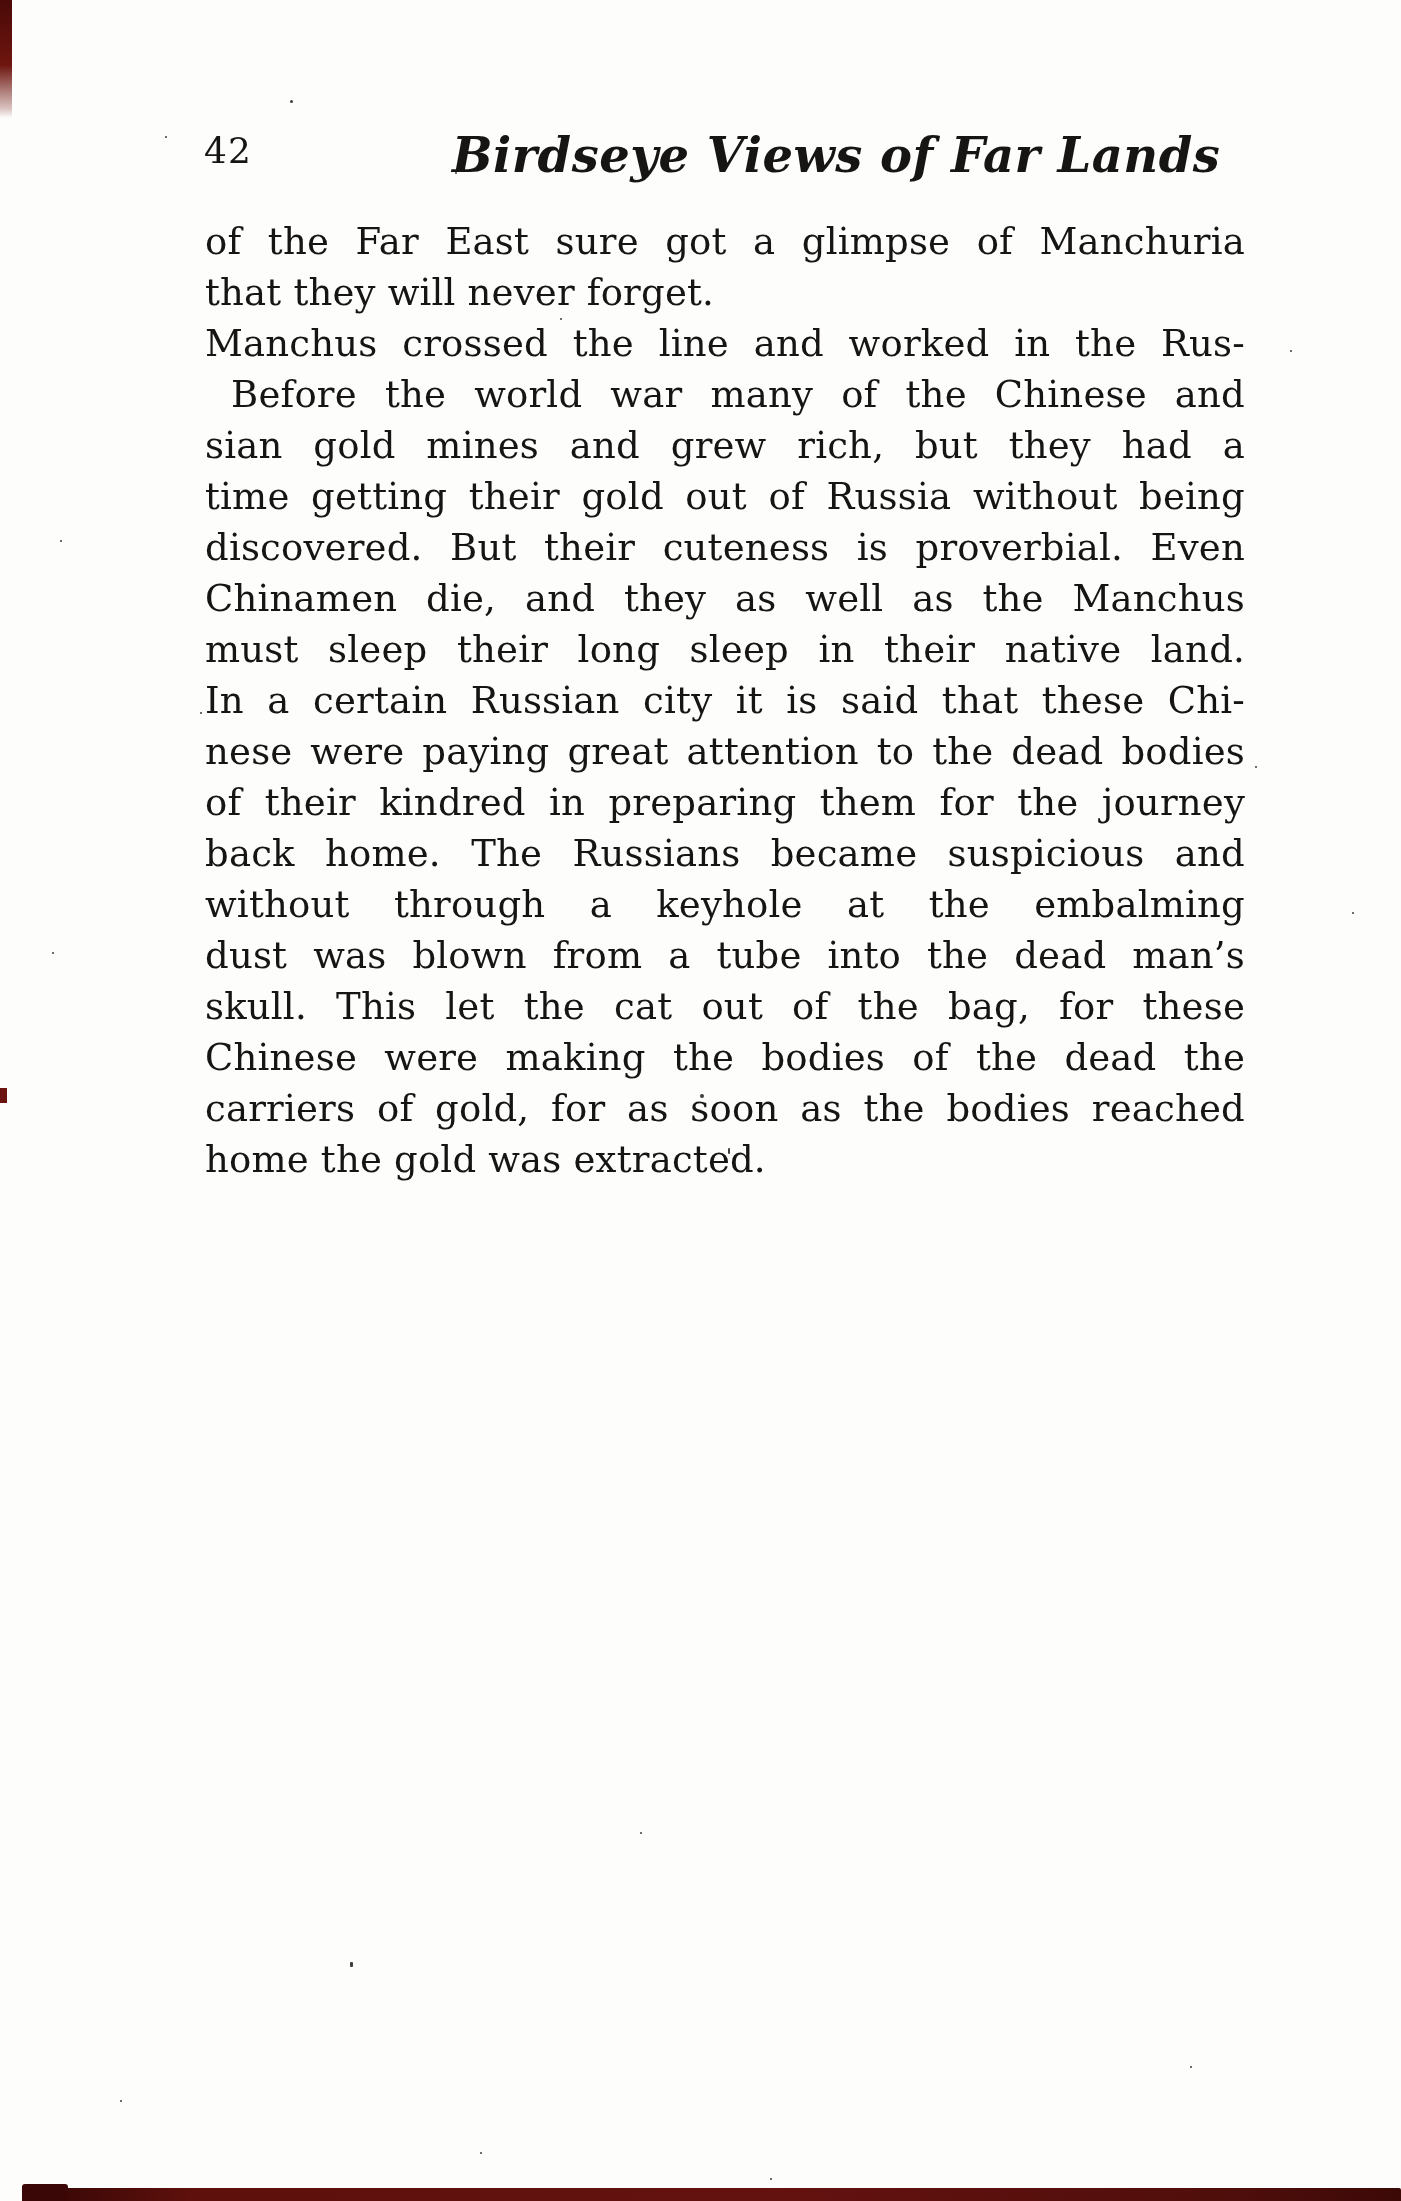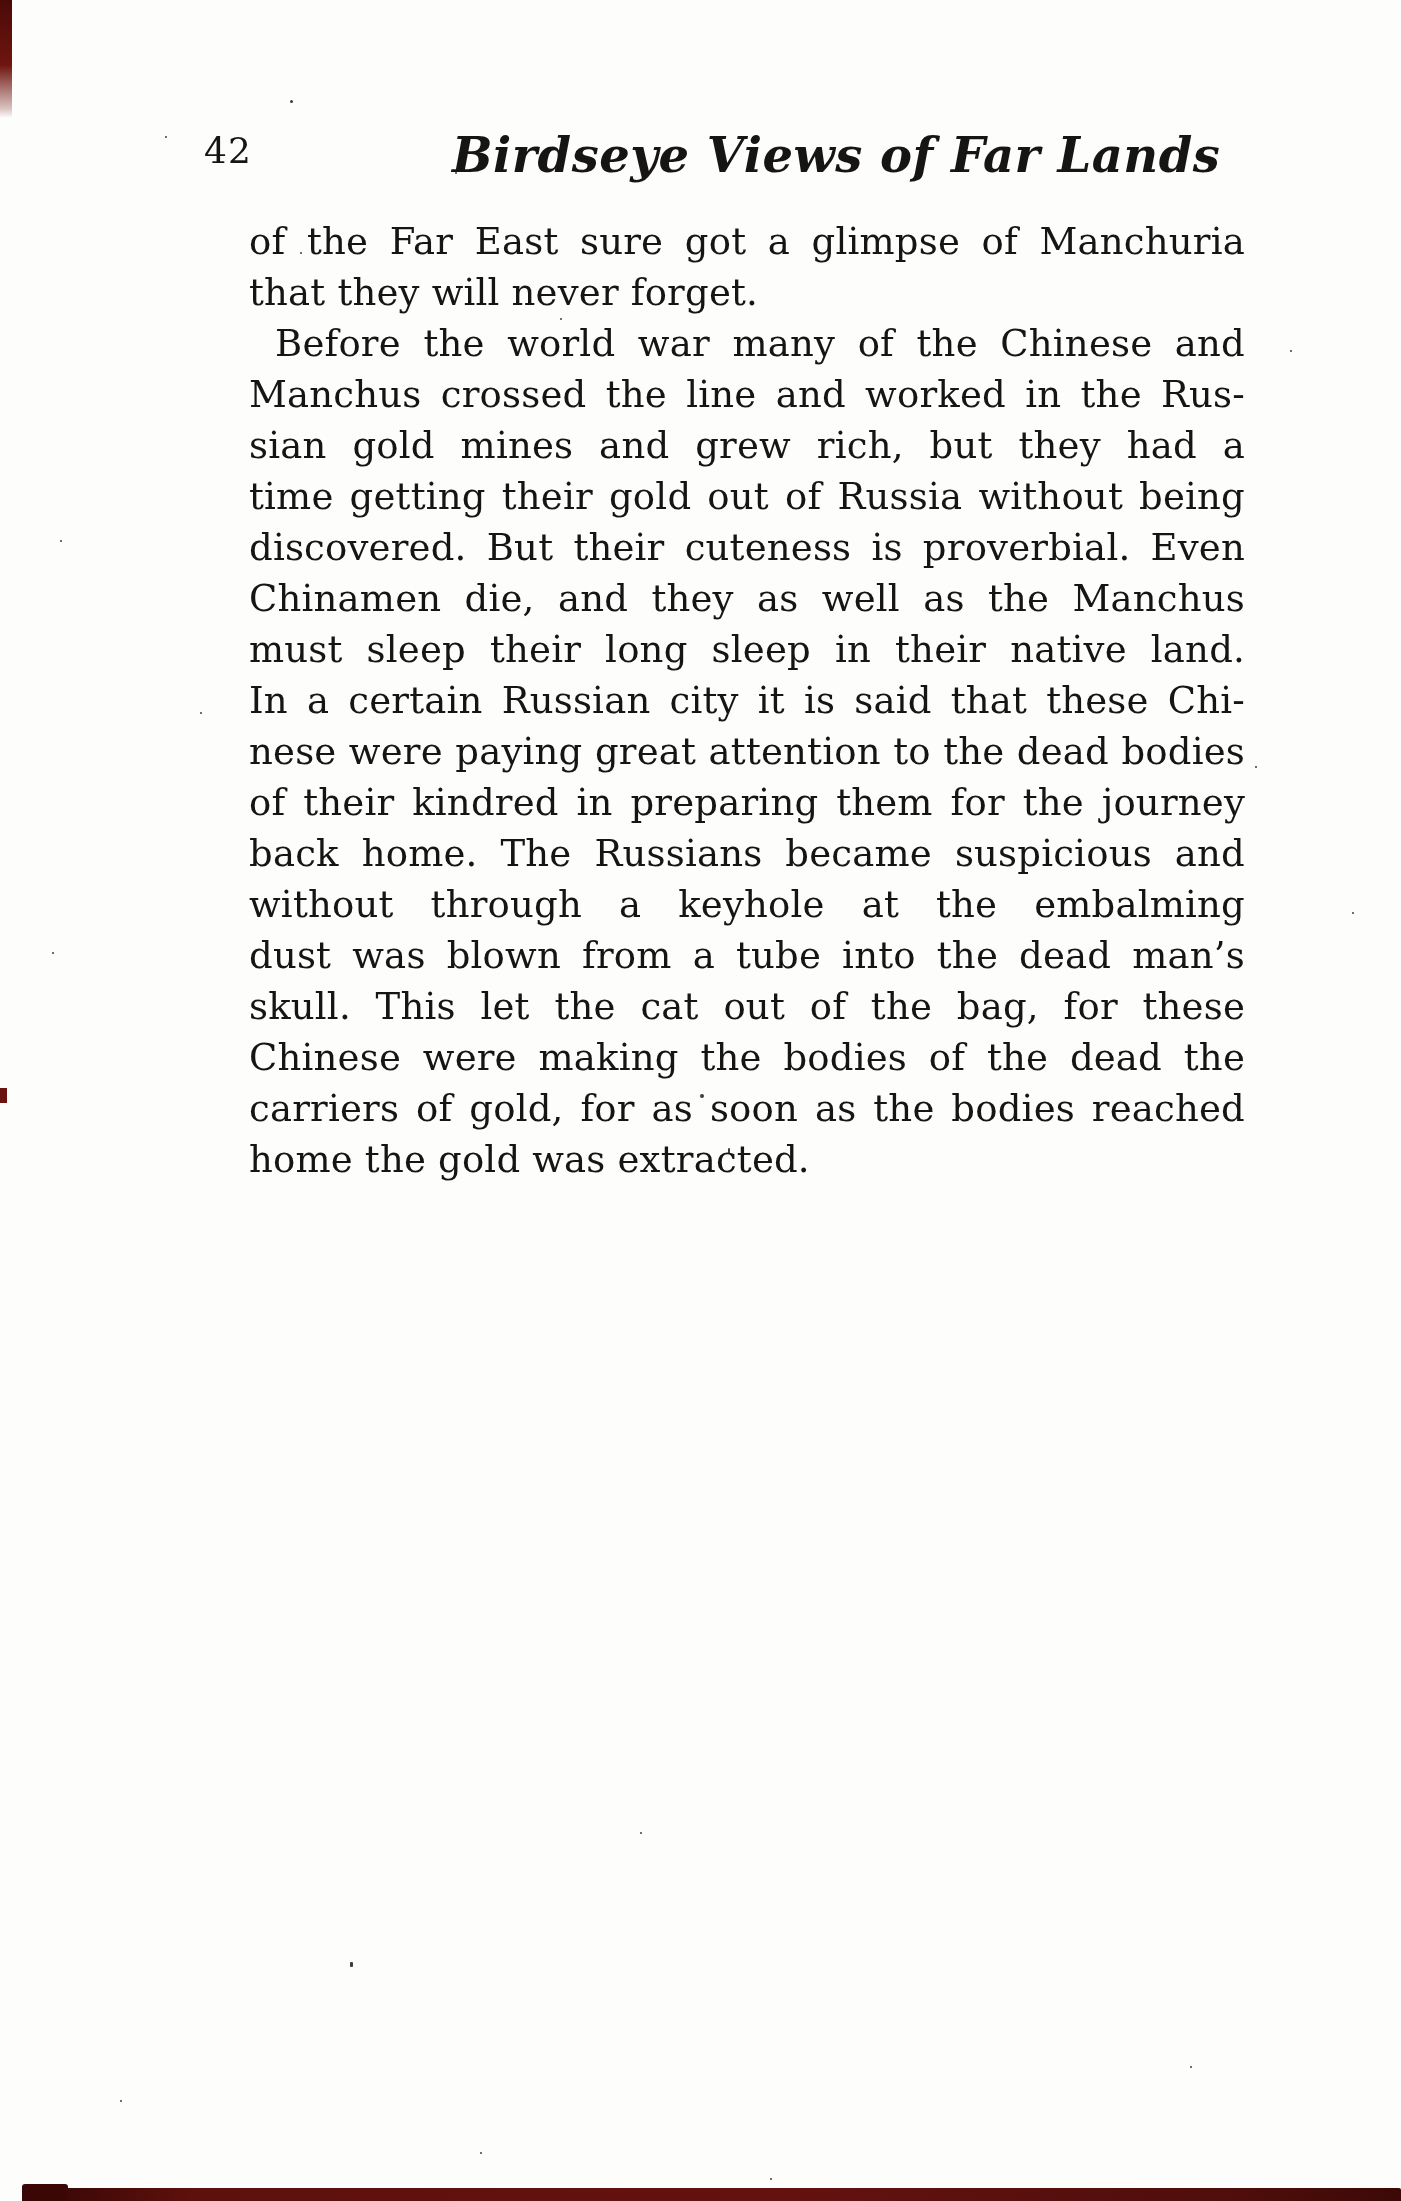--- a/index.html
+++ b/index.html
@@ -43,21 +43,20 @@
     width: 1040px;
   }
   .line {
     font-size: 37px;
     line-height: 51px;
     height: 51px;
     letter-spacing: 0.2px;
     text-align: justify;
     text-align-last: justify;
     white-space: nowrap;
-    margin-left: 44px;
   }
   .line.para-end {
     text-align: left;
     text-align-last: left;
   }
   .line.indent {
     padding-left: 26px;
   }
   
   .edge-streak-topleft {
@@ -108,22 +107,22 @@
 
 <div class="page">
 
   <div class="page-number">42</div>
 
   <div class="running-title">Birdseye Views of Far Lands</div>
 
   <div class="text-block">
     <div class="line">of the Far East sure got a glimpse of Manchuria</div>
     <div class="line para-end">that they will never forget.</div>
+    <div class="line">Manchus crossed the line and worked in the Rus-</div>
     <div class="line indent">Before the world war many of the Chinese and</div>
-    <div class="line">Manchus crossed the line and worked in the Rus-</div>
     <div class="line">sian gold mines and grew rich, but they had a</div>
     <div class="line">time getting their gold out of Russia without being</div>
     <div class="line">discovered.  But their cuteness is proverbial.  Even</div>
     <div class="line">Chinamen die, and they as well as the Manchus</div>
     <div class="line">must sleep their long sleep in their native land.</div>
     <div class="line">In a certain Russian city it is said that these Chi-</div>
     <div class="line">nese were paying great attention to the dead bodies</div>
     <div class="line">of their kindred in preparing them for the journey</div>
     <div class="line">back home.  The Russians became suspicious and</div>
     <div class="line">without through a keyhole at the embalming</div>

